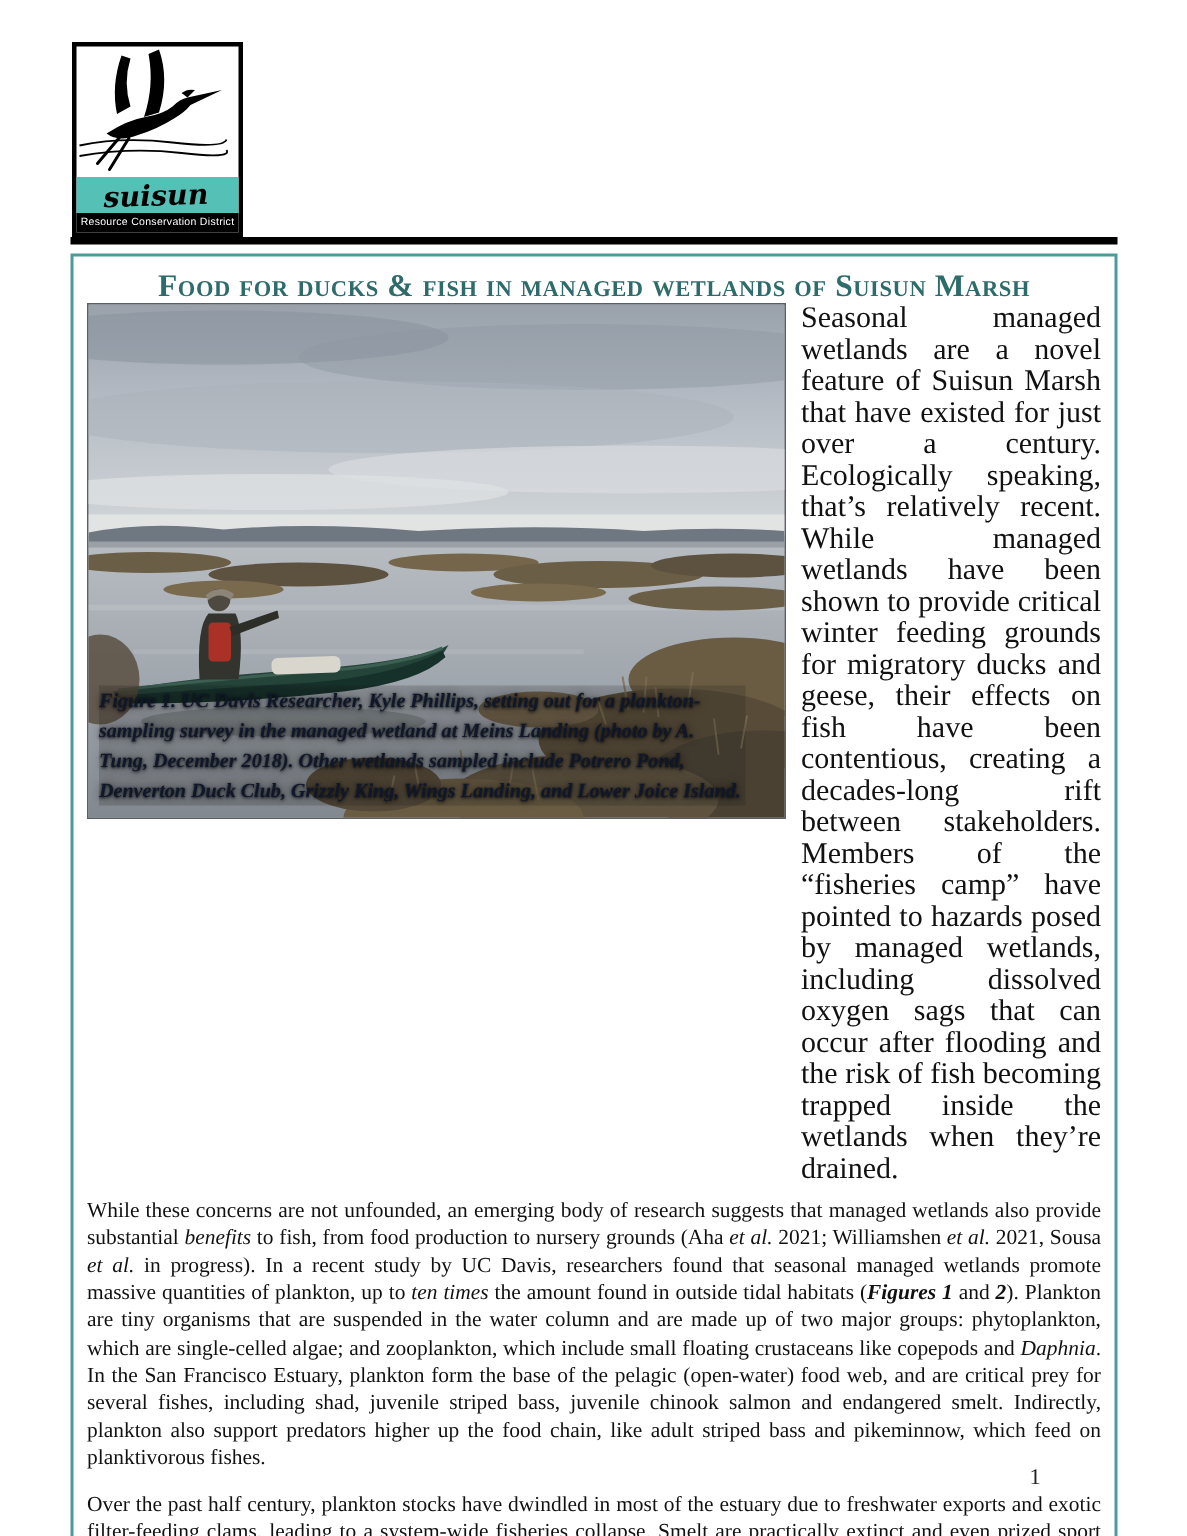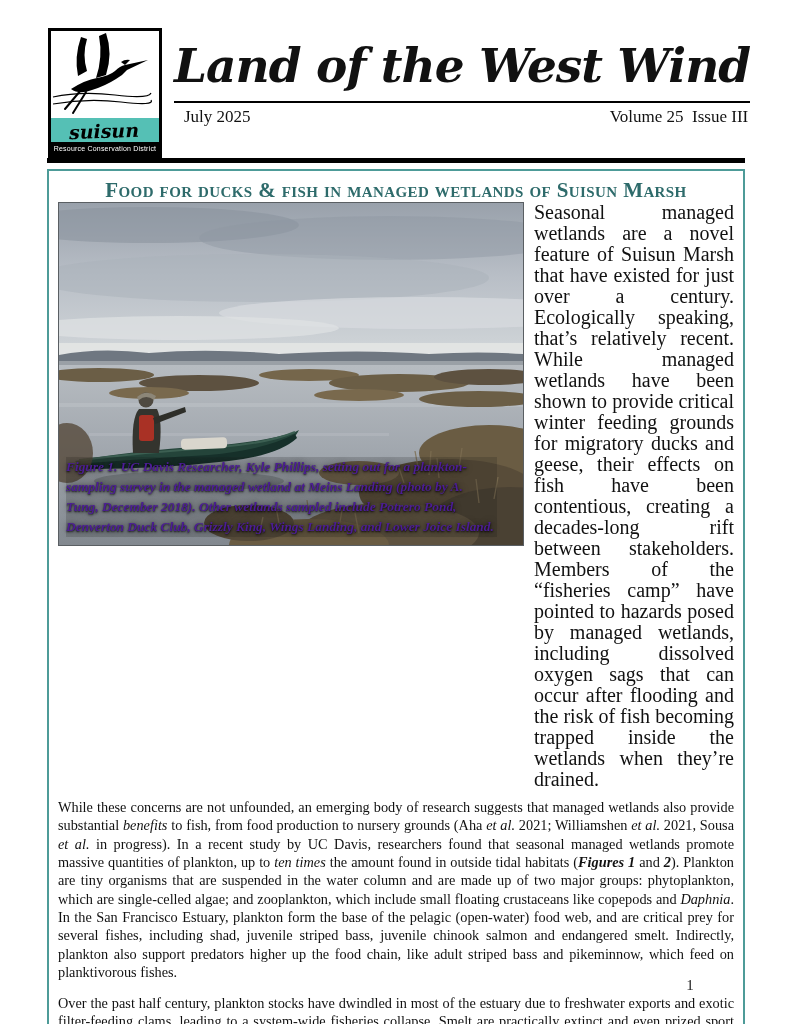--- a/index.html
+++ b/index.html
@@ -21,21 +21,21 @@
   .mast-meta .vol{white-space:pre;}
   .thick-divider{position:absolute;left:47px;top:158px;width:698px;height:5px;background:#000;}
 
   
   .article-box{position:absolute;left:47px;top:169px;width:698px;height:940px;border:2px solid #4d9b98;box-sizing:border-box;padding:5px 9px 6px 9px;overflow:hidden;background:#fff;}
   .article-title{text-align:center;color:#2e6b6b;font-weight:bold;font-variant:small-caps;font-size:21px;letter-spacing:.4px;line-height:1.15;margin-top:2px;}
   .article-byline{text-align:center;font-size:14.6px;margin-top:3px;margin-bottom:5px;}
   .content-row{display:flex;gap:10px;align-items:flex-start;}
   .figure-photo{flex:none;width:464px;height:342px;border:1.5px solid #5a5f63;position:relative;box-sizing:content-box;background:#b9bec4;}
   .figure-photo svg{position:absolute;inset:0;display:block;}
-  .figure-caption{position:absolute;left:7px;right:26px;bottom:8px;color:#4c1d95;font-weight:bold;font-style:italic;font-size:13.4px;line-height:1.5;text-shadow:0 1px 2px rgba(0,0,0,.85),0 0 6px rgba(0,0,0,.6);background:rgba(20,20,20,.18);}
+  .figure-caption{position:absolute;left:7px;right:26px;bottom:8px;color:#0f172a;font-weight:bold;font-style:italic;font-size:13.4px;line-height:1.5;text-shadow:0 1px 2px rgba(0,0,0,.85),0 0 6px rgba(0,0,0,.6);background:rgba(20,20,20,.18);}
   .lead-col{flex:1;font-size:20px;line-height:21px;text-align:justify;text-justify:inter-word;hyphens:auto;-webkit-hyphens:auto;}
   .body-par{font-size:14.3px;line-height:18.3px;text-align:justify;text-justify:inter-word;hyphens:auto;-webkit-hyphens:auto;margin-top:8px;}
   .body-par + .body-par{margin-top:13px;}
 
   .page-number{position:absolute;left:650px;top:977px;width:80px;text-align:center;font-size:15px;color:#222;}
 </style>
 </head>
 <body>
 
 <div class="masthead">
@@ -56,27 +56,20 @@
         <path d="M2 66 Q30 60 64 64 T100 62" stroke="#000" stroke-width="1.2" fill="none"></path>
         <path d="M2 73 Q36 67 70 71 T100 69" stroke="#000" stroke-width="1.2" fill="none"></path>
       </svg>
     </div>
     <div class="logo-teal">
       <div class="logo-script">suisun</div>
     </div>
     <div class="logo-sub">Resource Conservation District</div>
   </div>
 
-  <div class="mast-right">
-    <div class="mast-title">Land of the West Wind</div>
-    <div class="mast-meta">
-      <span class="date">July 2025</span>
-      <span class="vol">Volume 25  Issue III</span>
-    </div>
-  </div>
 </div>
 
 <div class="thick-divider"></div>
 
 <div class="article-box">
   <div class="article-title">Food for ducks &amp; fish in managed wetlands of Suisun Marsh</div>
 
   <div class="content-row">
     <div class="figure-photo">
       <svg viewBox="0 0 464 342" width="464" height="342" aria-hidden="true">

